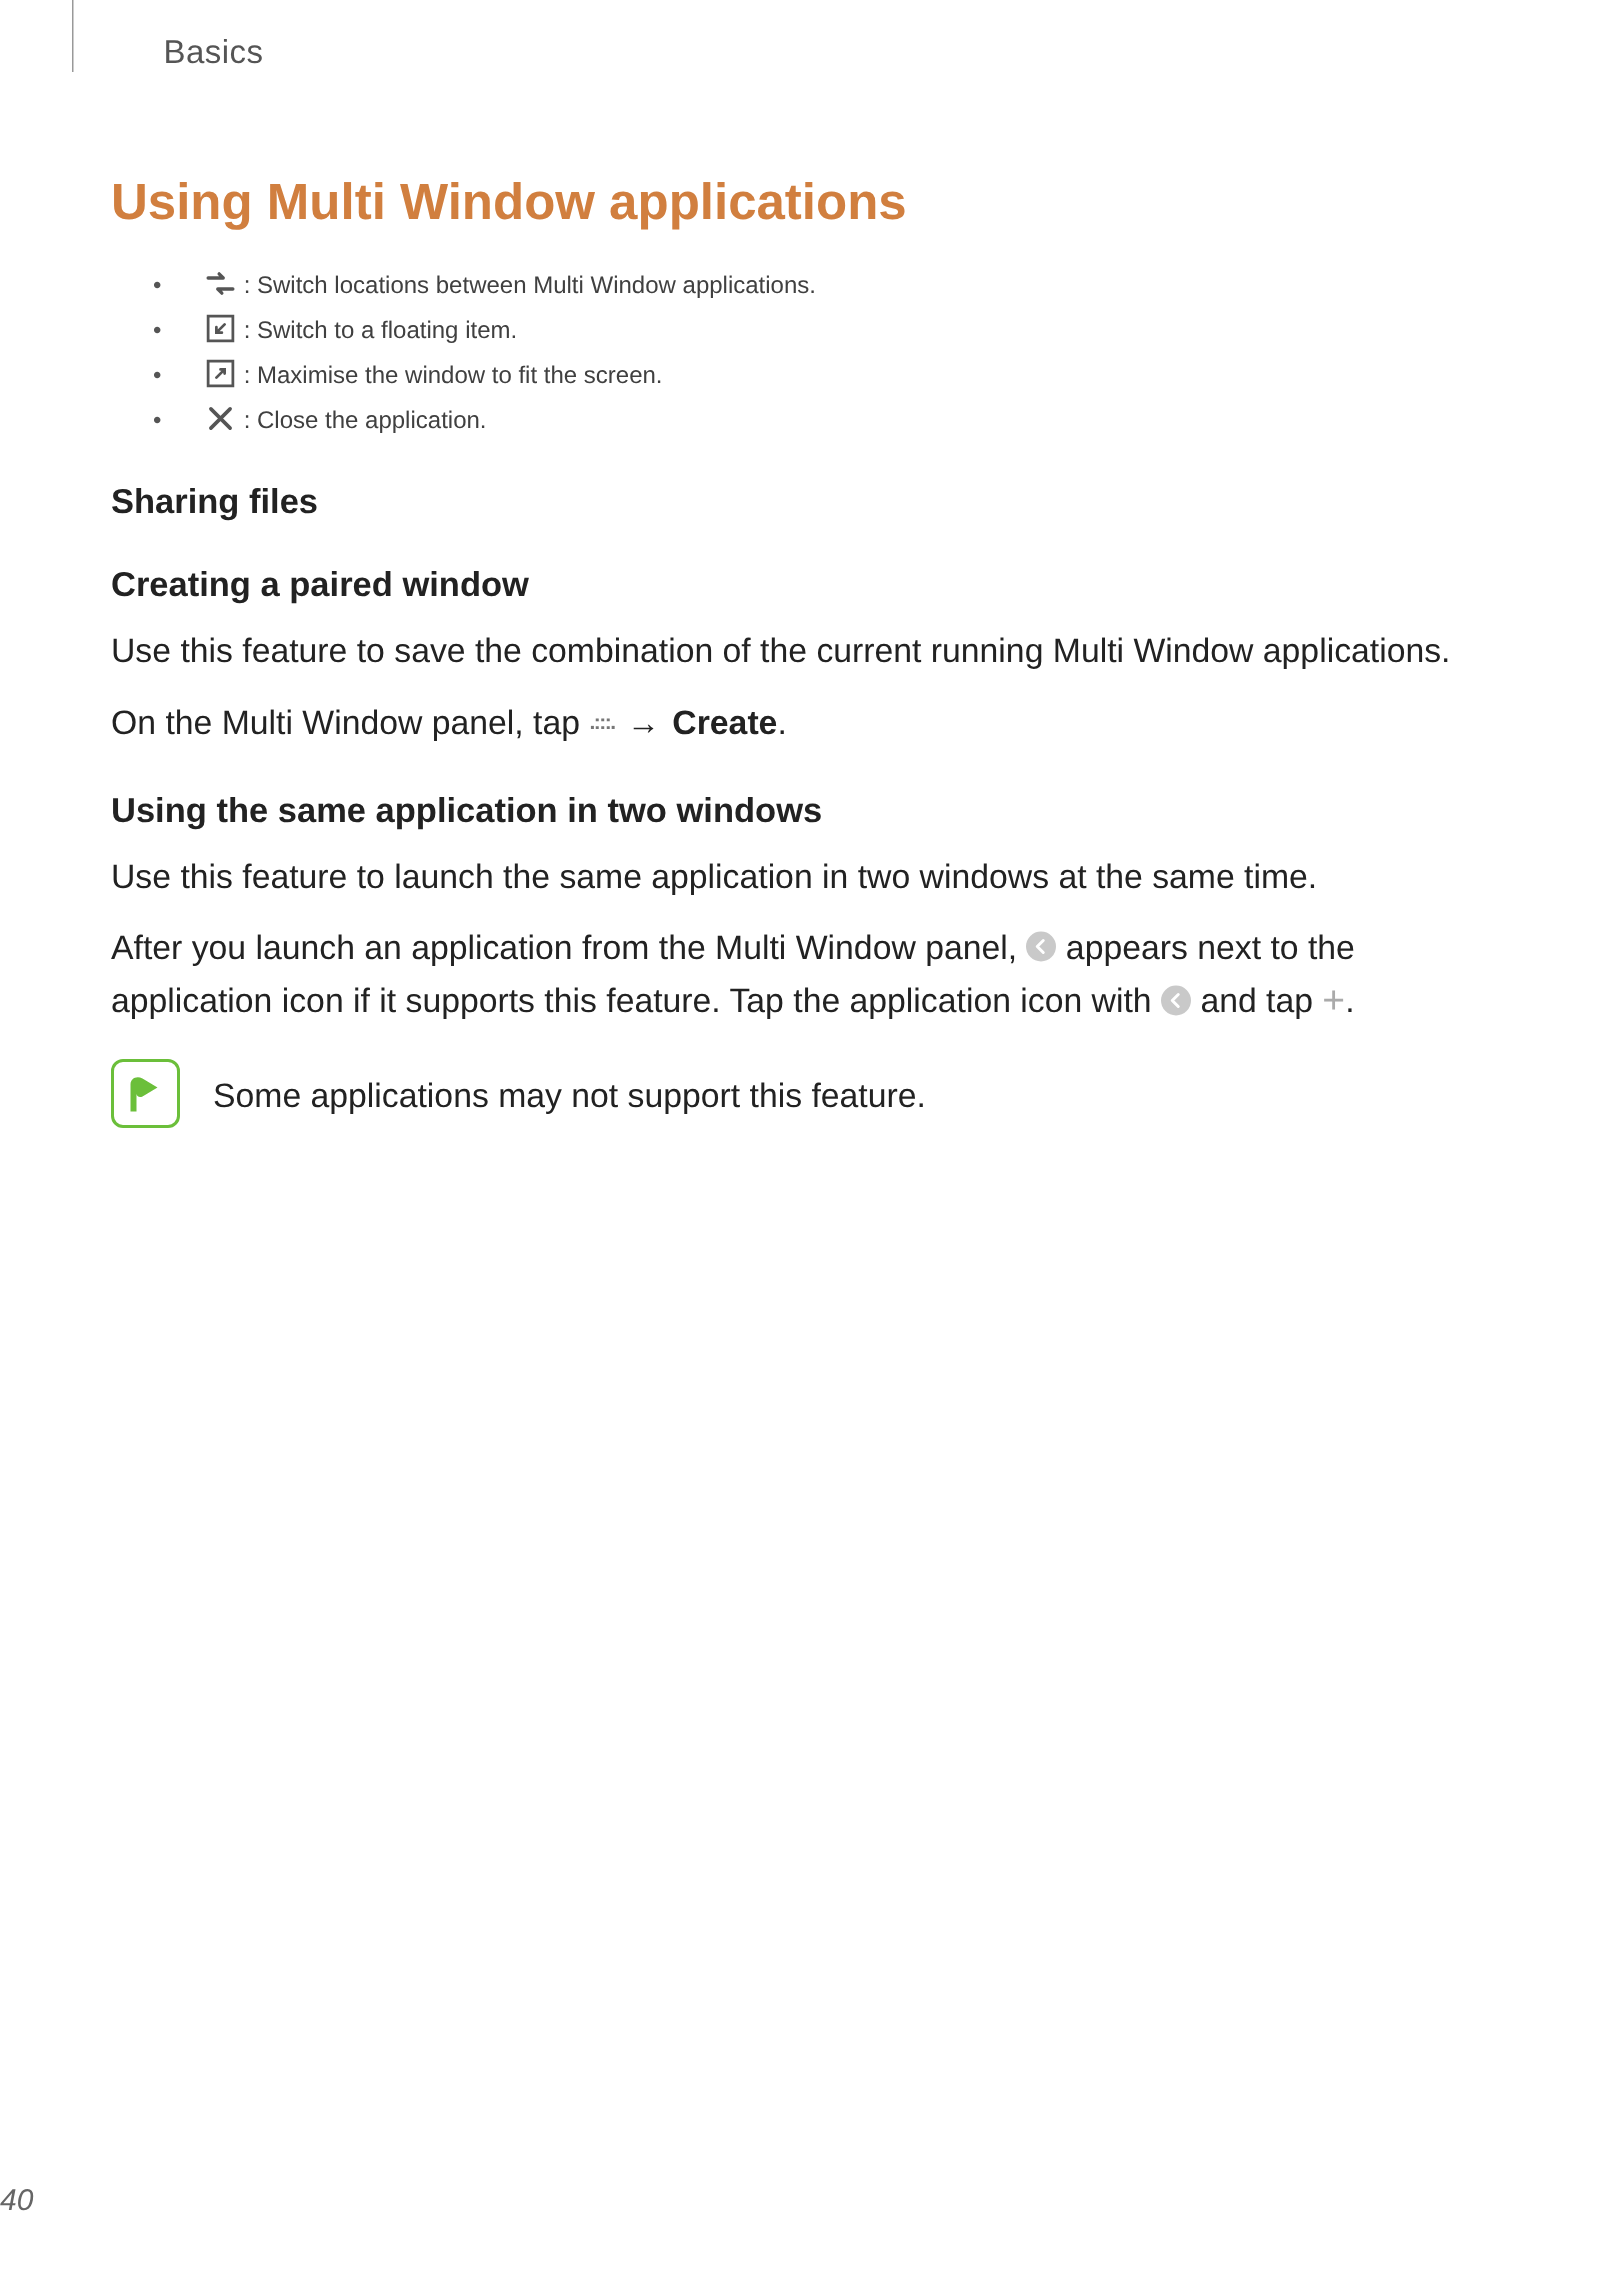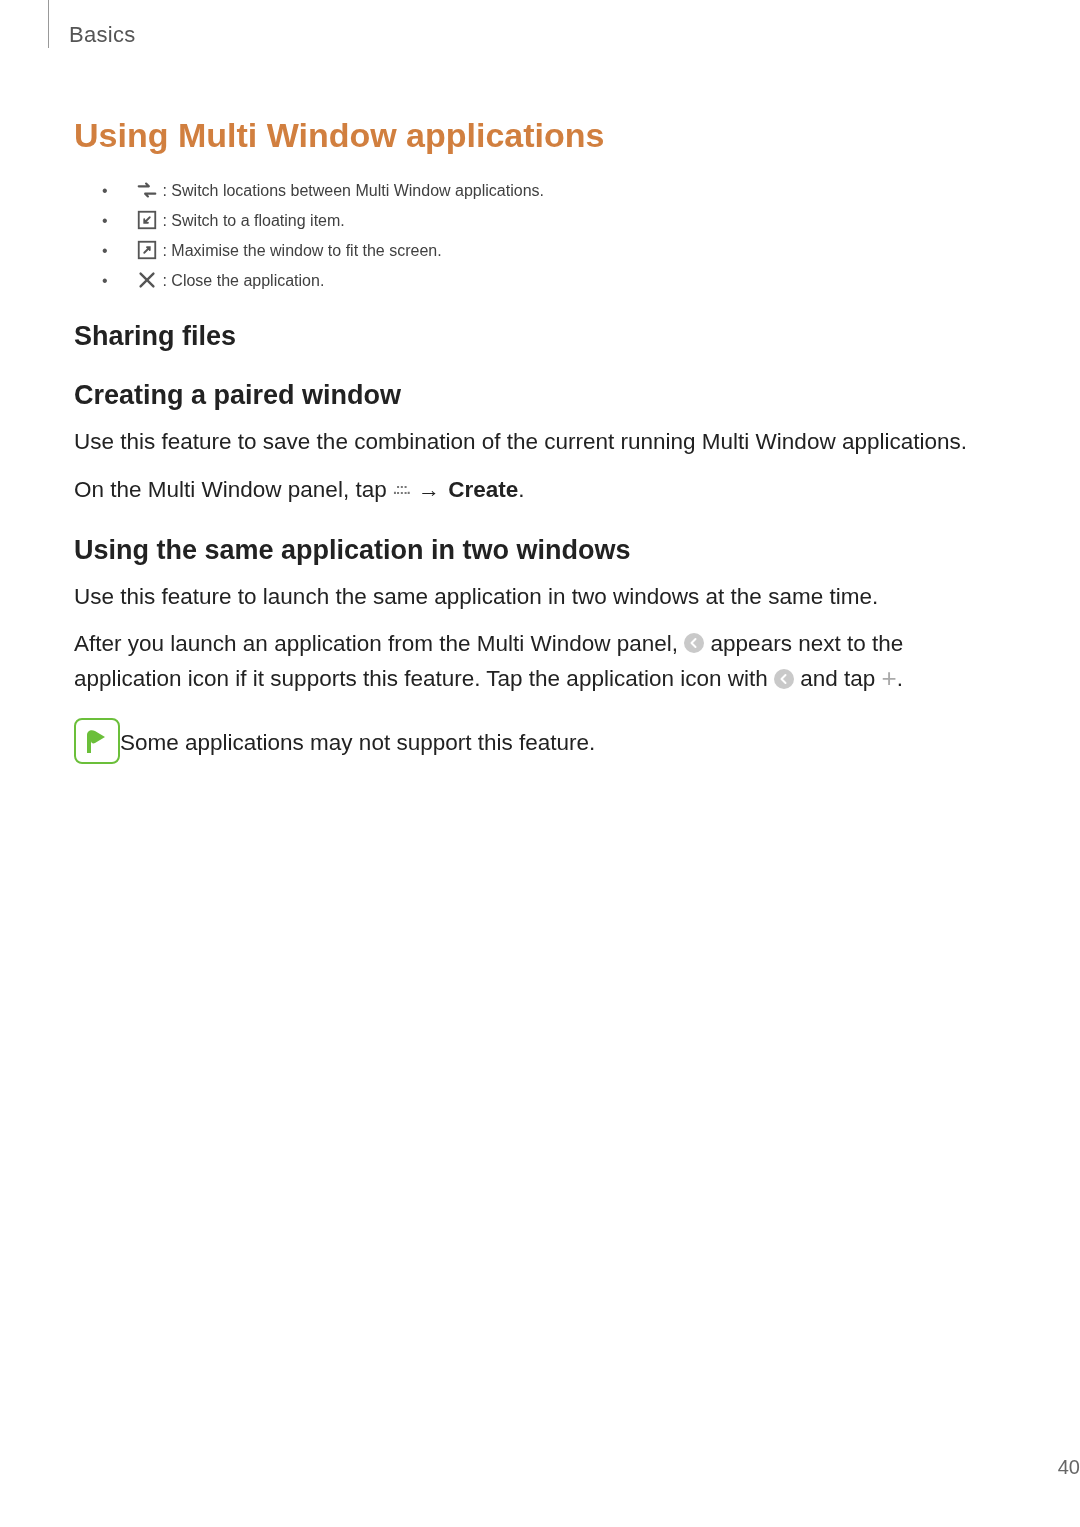--- a/index.html
+++ b/index.html
@@ -16,20 +16,21 @@
       position: relative;
     }
     .header-bar {
       position: absolute;
       left: 48px;
       top: 0;
       height: 56px;
       display: flex;
       align-items: flex-end;
       padding-bottom: 8px;
+      gap: 40px;
     }
     .header-divider {
       border-left: 1.5px solid #999;
       height: 50px;
       margin-right: 20px;
     }
     .header-label {
       font-size: 22px;
       color: #555;
       letter-spacing: 0.3px;
@@ -79,36 +80,37 @@
       width: 22px;
       height: 22px;
       position: relative;
       top: -2px;
     }
     .inline-icon svg {
       width: 100%;
       height: 100%;
     }
     .sub-heading {
-      font-size: 27px;
+      font-size: 23px;
       font-weight: 700;
       color: #222;
       margin-top: 28px;
       margin-bottom: 14px;
     }
     .bold {
       font-weight: 700;
     }
     .arrow {
       font-size: 22px;
       padding: 0 2px;
     }
     .note-row {
       display: flex;
       align-items: flex-start;
+      gap: 22px;
       margin-top: 18px;
     }
     .note-icon {
       width: 46px;
       height: 46px;
       flex: 0 0 46px;
       border: 2.5px solid #6bbf3a;
       border-radius: 8px;
       display: flex;
       align-items: center;
@@ -121,23 +123,24 @@
     .note-text {
       font-size: 22.5px;
       line-height: 1.5;
       padding-top: 8px;
     }
     .page-number {
       position: absolute;
       bottom: 48px;
       left: 0;
       right: 0;
-      text-align: right;
+      text-align: left;
       font-size: 20px;
       color: #666;
+      font-style: italic;
     }
     .dots-icon {
       display: inline-block;
       letter-spacing: -1px;
       font-size: 14px;
       vertical-align: middle;
       position: relative;
       top: -1px;
       font-weight: bold;
       color: #777;

